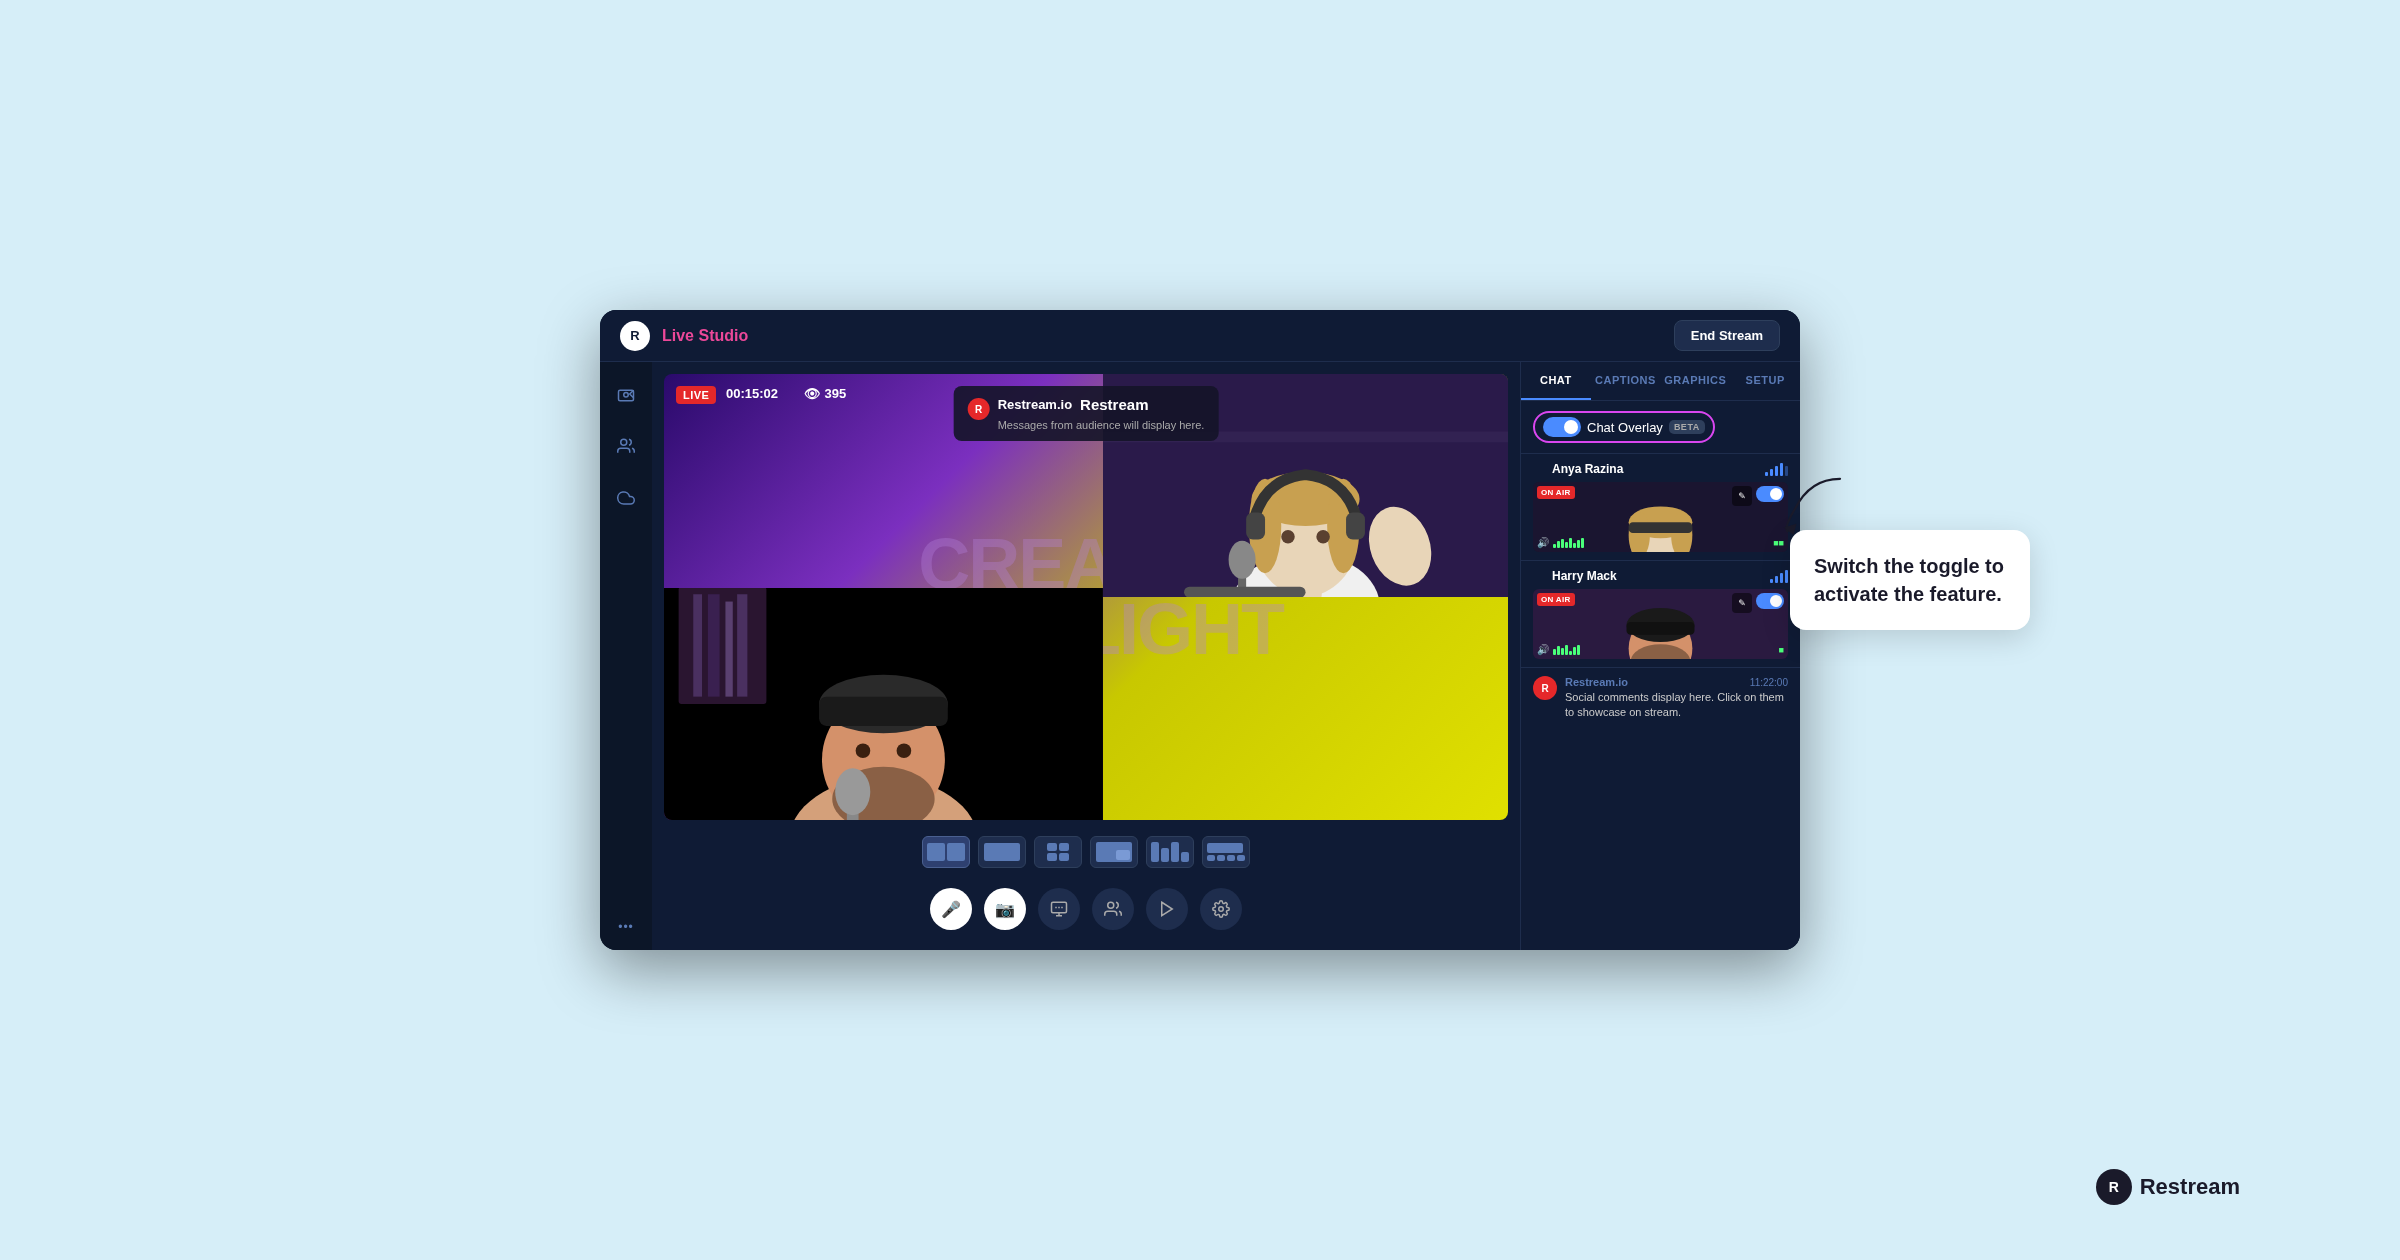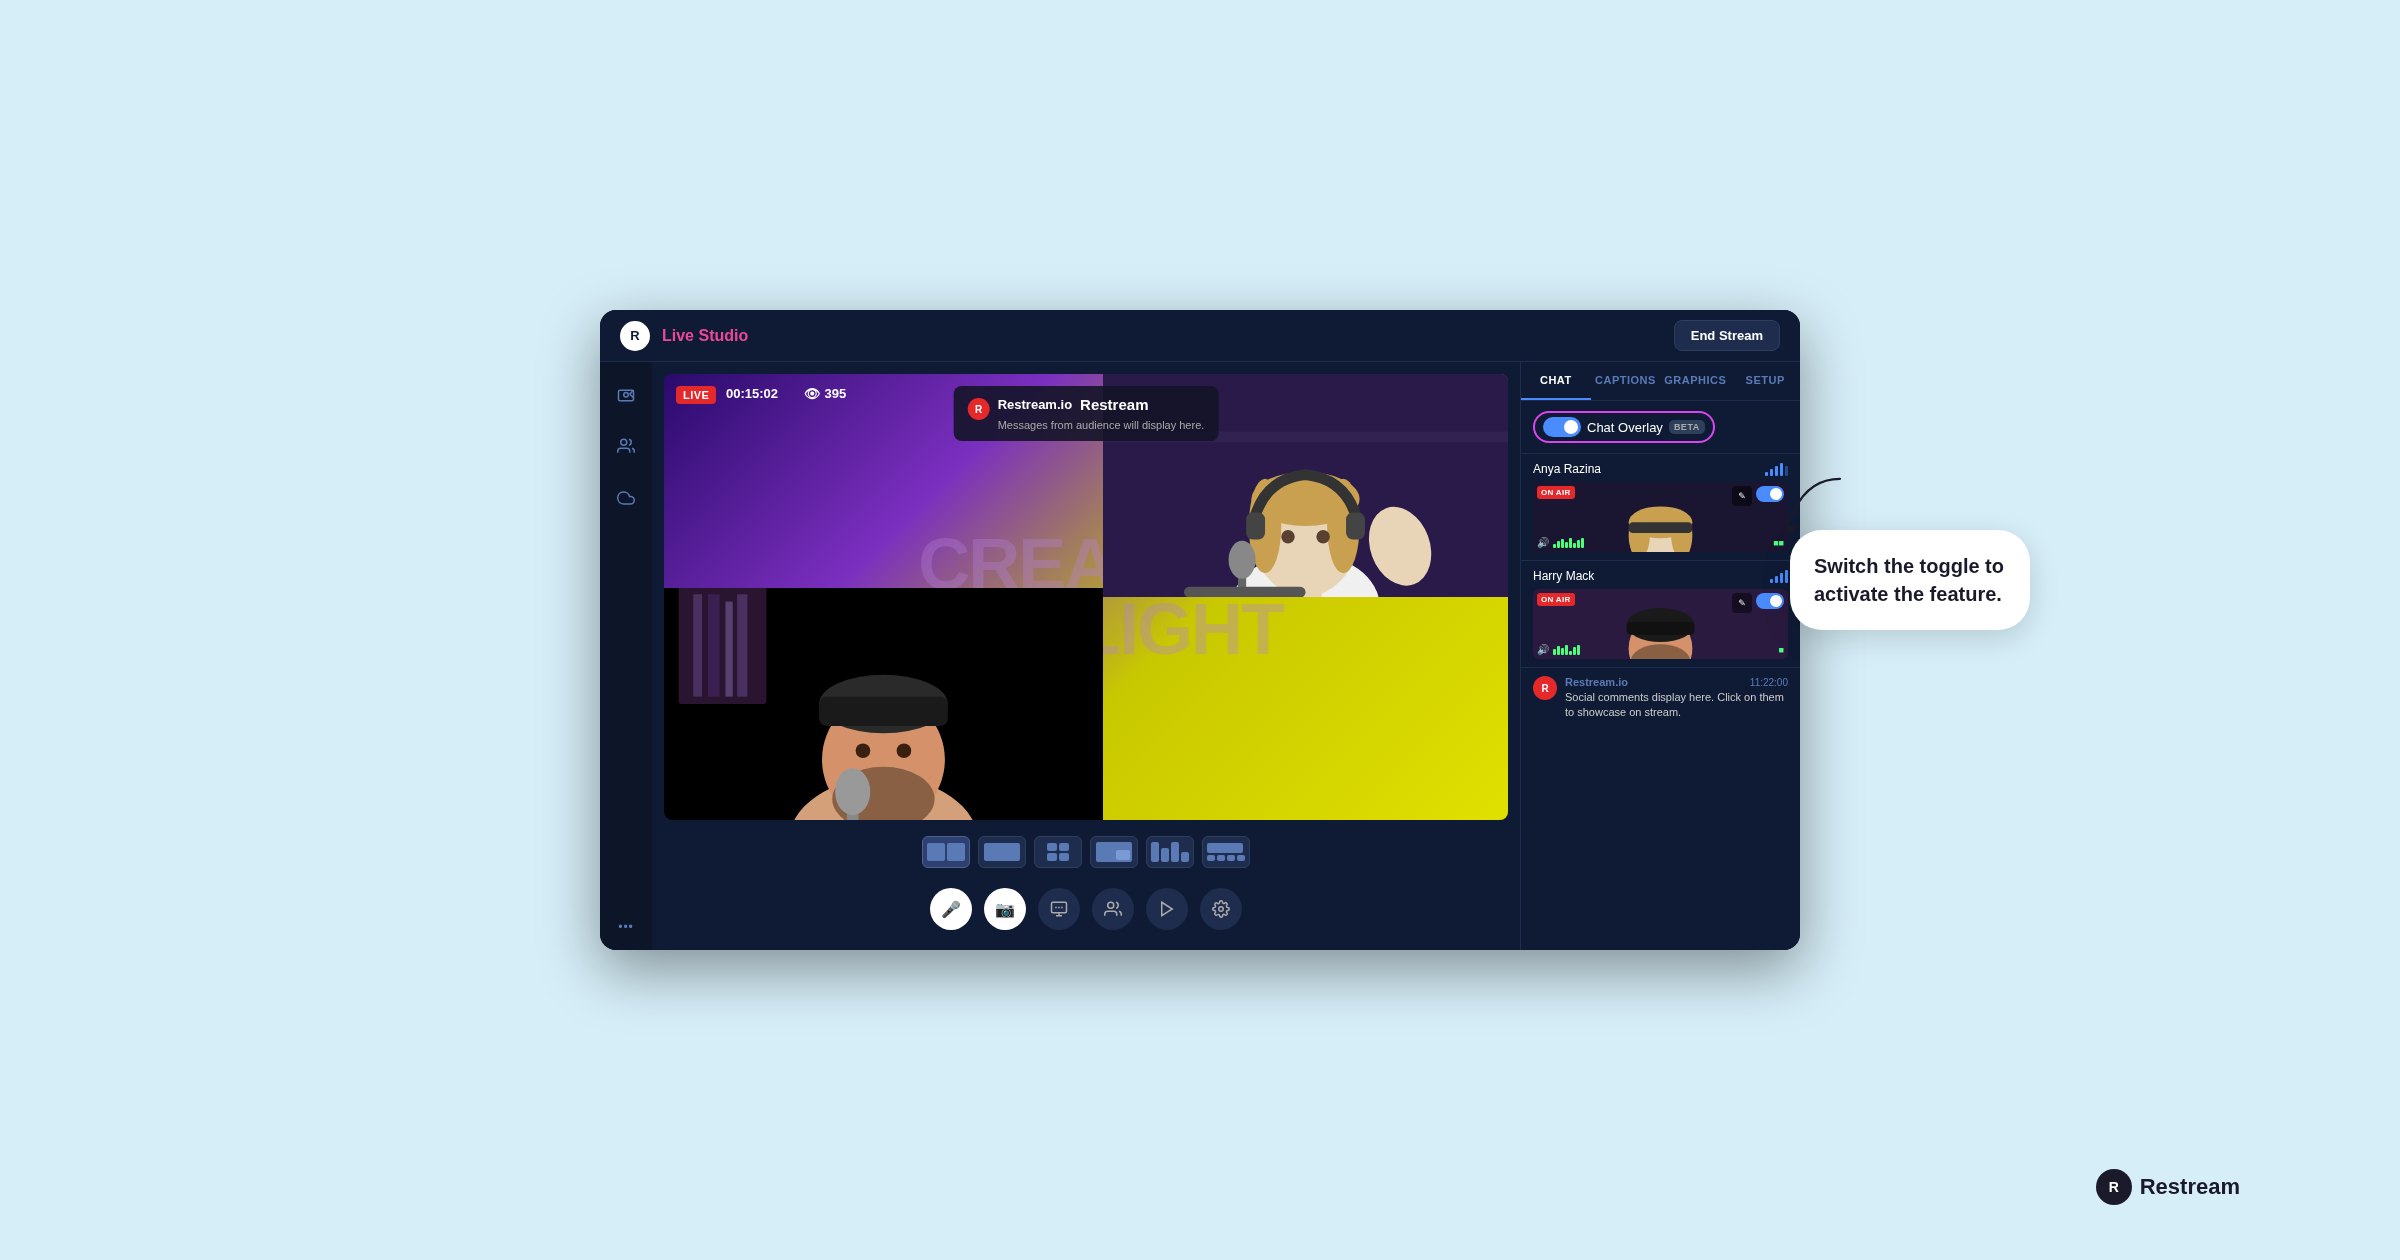--- a/index.html
+++ b/index.html
@@ -373,21 +373,22 @@
     }
     .stream-card-header {
       display: flex;
       align-items: center;
       justify-content: space-between;
       margin-bottom: 6px;
     }
     .stream-card-name {
       color: #fff;
       font-size: 12px;
-      font-weight: 400;
+      font-weight: 700;
+      margin-left: 19px;
     }
     .signal-bars {
       display: flex;
       align-items: flex-end;
       gap: 2px;
       height: 14px;
     }
     .bar {
       width: 3px;
       background: #4a8bff;
@@ -497,21 +498,21 @@
       margin-left: auto;
       white-space: nowrap;
     }
 
     
     .tooltip-callout {
       position: absolute;
       right: -230px;
       top: 220px;
       background: #fff;
-      border-radius: 32px;
+      border-radius: 16px;
       padding: 22px 24px;
       width: 240px;
       box-shadow: 0 8px 30px rgba(0,0,0,0.15);
       font-size: 20px;
       font-weight: 600;
       color: #1a1a2a;
       line-height: 1.4;
       z-index: 100;
     }
 

